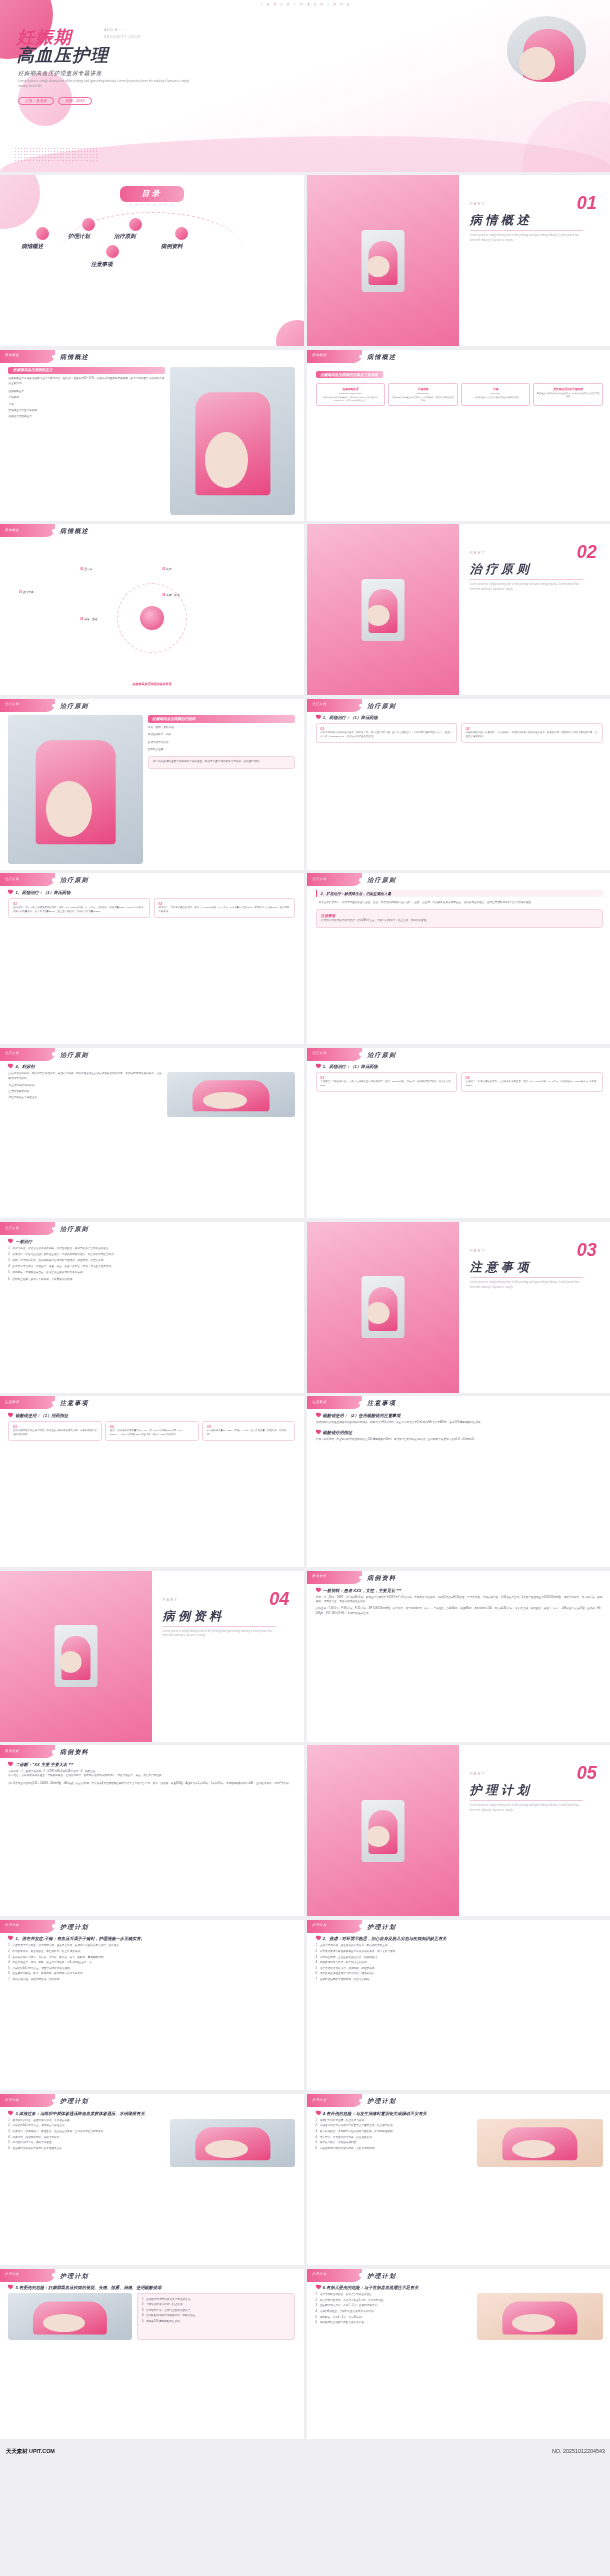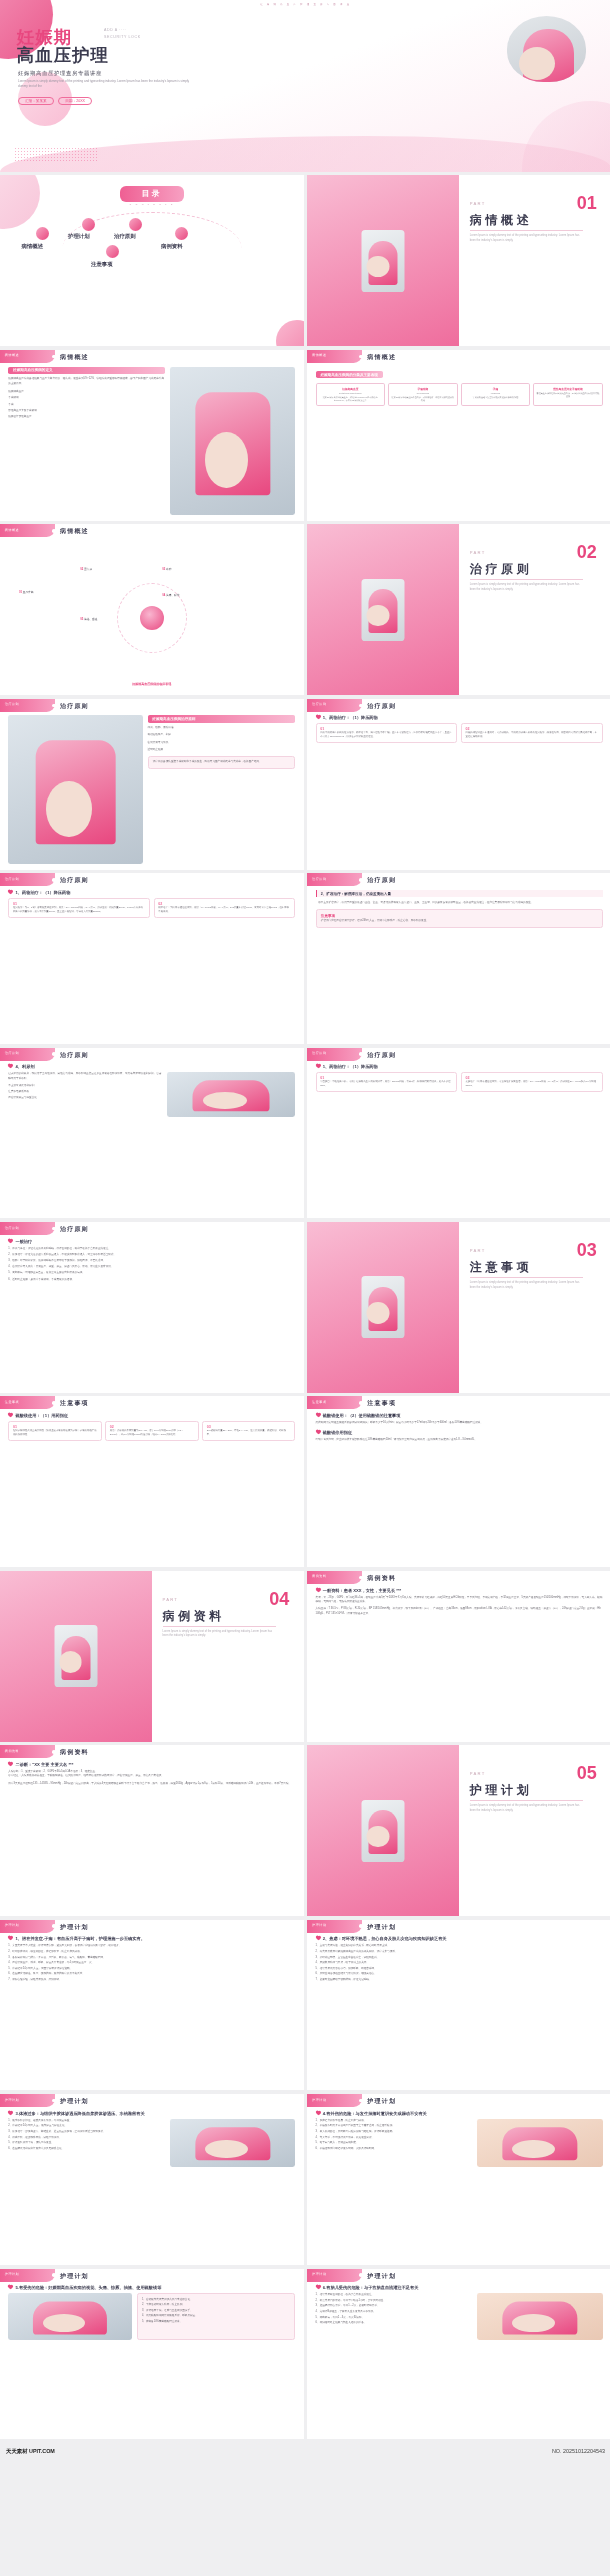--- a/index.html
+++ b/index.html
@@ -9,20 +9,21 @@
     background:#efeff1;
     font-family:"Liberation Sans", sans-serif;
     color:#333;
   }
   .page { width:611px; margin:0 auto; }
   .grid {
     display:grid;
     grid-template-columns: 1fr 1fr;
     gap:3.6px 3.6px;
     padding:0 0 0 0;
+    font-style:italic;
   }
   .slide {
     position:relative;
     width:100%;
     aspect-ratio: 16 / 9;
     background:#fff;
     overflow:hidden;
   }
   .slide.full { grid-column: 1 / span 2; aspect-ratio: 32/9; }
 

